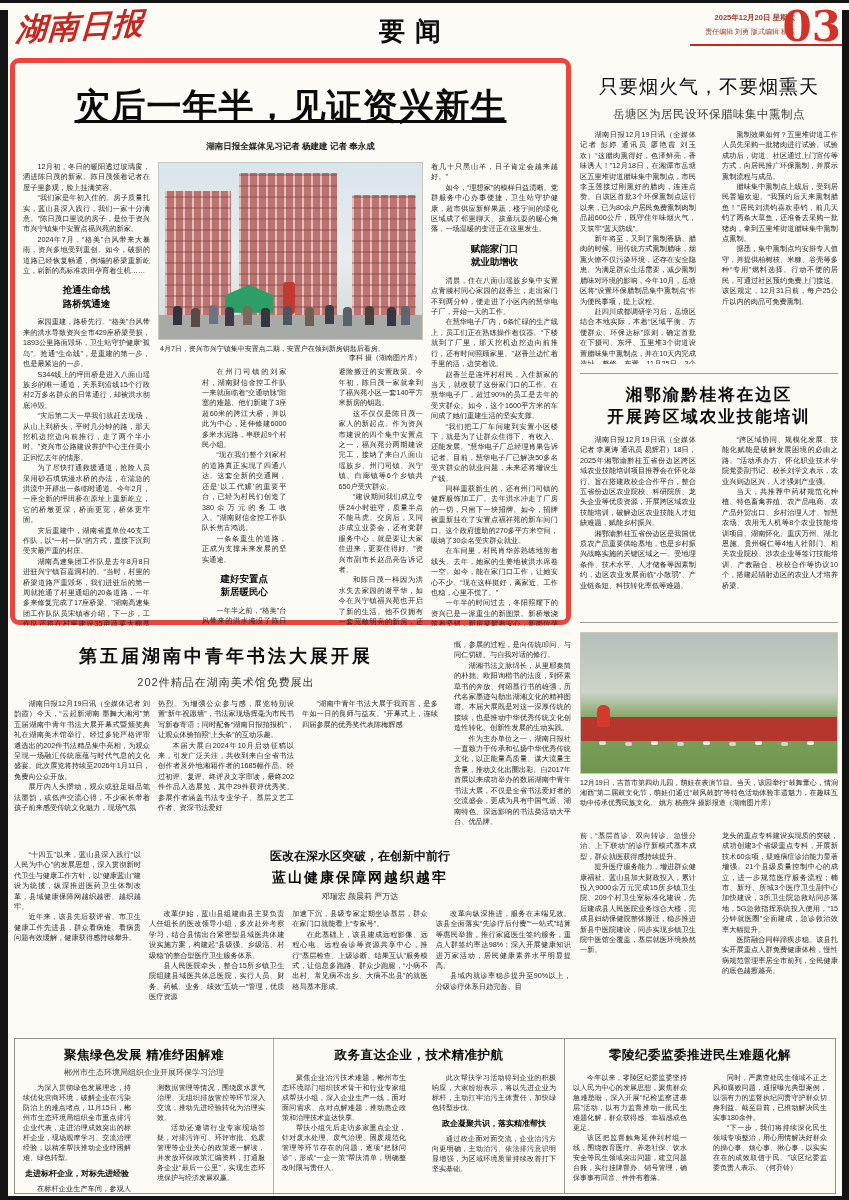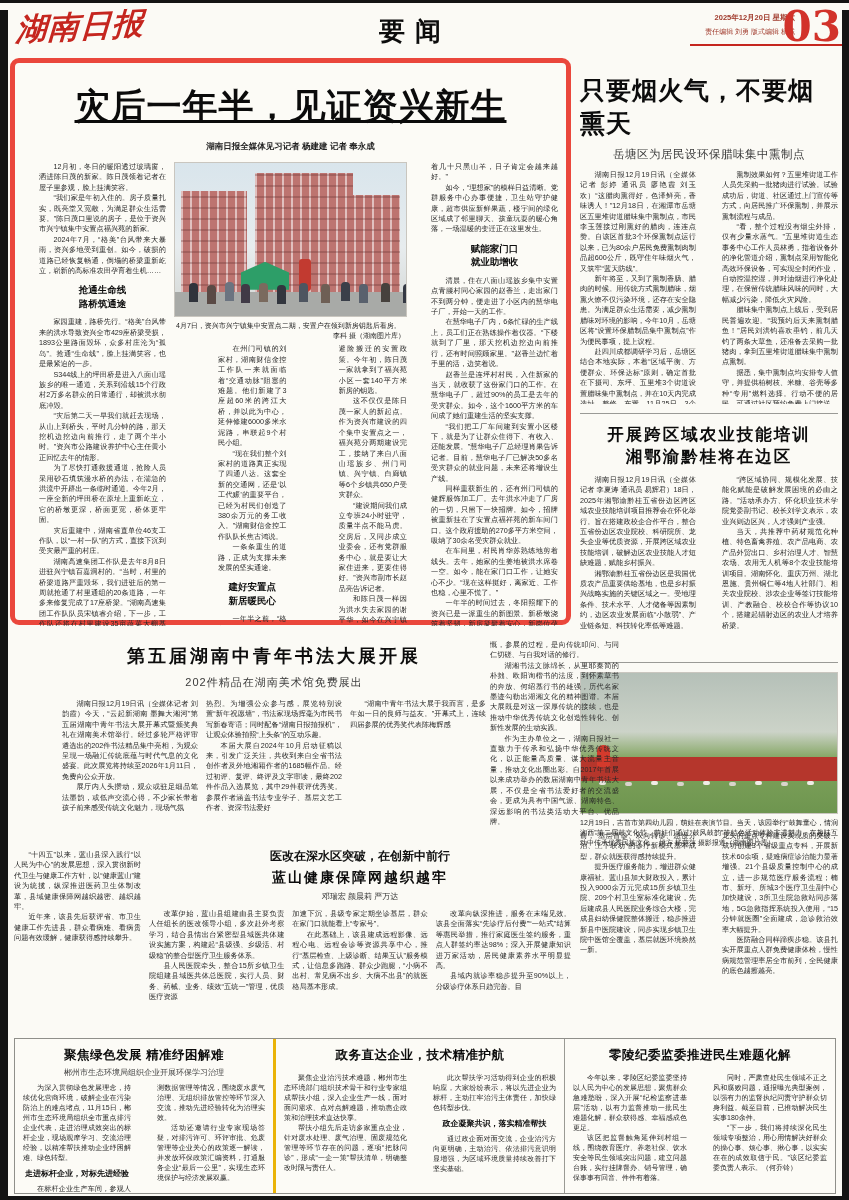--- a/index.html
+++ b/index.html
@@ -31,21 +31,21 @@
   .subhead{text-align:center;font-weight:900;font-size:9.5px;line-height:13.5px;margin:7px 0;color:#0d0d0d;}
   .subhead span{display:block;}
   .inline-subhead{text-align:center;font-weight:900;font-size:8px;line-height:11px;margin:5px 0;color:#0d0d0d;}
 
   
   .lead-box{position:absolute;left:10px;top:58px;width:561px;height:567px;box-sizing:border-box;
             border:5px solid #ea473c;border-radius:9px;background:#fcfbf6;padding:4px 8px 6px;}
   .lead-title{margin:16px 0 0;text-align:center;font-size:35px;font-weight:900;letter-spacing:1px;color:#0b0b0b;text-decoration:underline;}
   .lead-byline{text-align:center;font-size:8.5px;font-weight:700;margin:11px 0 9px;color:#222;}
   .lead-cols{display:flex;gap:8px;height:464px;overflow:hidden;}
-  .lcol{flex:0 0 127px;width:127px;overflow:hidden;margin-left:16px;}
+  .lcol{flex:0 0 127px;width:127px;overflow:hidden;}
   .lead-mid{flex:1 1 auto;display:flex;flex-direction:column;overflow:hidden;}
   .lead-photo{position:relative;height:226px;overflow:hidden;border:1px solid #c9c6bf;
               background:linear-gradient(180deg,#d9e5ec 0%,#e7ecee 55%,#d3d6d3 100%);}
   .bld{position:absolute;background:
       repeating-linear-gradient(0deg, rgba(92,42,42,.28) 0 2px, transparent 2px 11px),
       repeating-linear-gradient(90deg, rgba(255,255,255,.55) 0 2px, transparent 2px 9px),
       #bd7470;}
   .bld1{left:6px;top:28px;width:66px;height:150px;}
   .bld2{left:80px;top:10px;width:98px;height:168px;}
   .bld3{right:6px;top:32px;width:64px;height:146px;}
@@ -57,21 +57,21 @@
          box-shadow:18px 2px 0 #5a4a45,36px -1px 0 #6b7480,52px 1px 0 #403a46,70px 0 0 #7a6a5e,
                     88px 2px 0 #32363e,110px 0 0 #4e5560,132px 1px 0 #6e5f55,152px -1px 0 #3a3f49,
                     170px 1px 0 #59616d,192px 0 0 #46413d,214px 1px 0 #343843,228px 0 0 #5f6672;}
   .lead-caption{font-size:7px;line-height:9.8px;padding:4px 2px 2px;color:#222;}
   .lead-caption .credit{display:block;text-align:right;}
   .mid-cols{display:flex;gap:8px;flex:1 1 auto;overflow:hidden;margin-top:2px;}
   .mcol{flex:1 1 0;overflow:hidden;margin-left:44px;}
 
   
   .right-rail{position:absolute;left:580px;top:62px;width:258px;}
-  .smoke-title{margin:12px 0 0;text-align:left;font-size:25px;font-weight:700;letter-spacing:1px;color:#0c0c0c;}
+  .smoke-title{margin:12px 0 0;text-align:center;font-size:19px;font-weight:400;letter-spacing:1px;color:#0c0c0c;}
   .smoke-sub{margin-top:7px;text-align:center;font-size:11.5px;color:#3a3a3a;letter-spacing:0.5px;}
   .two-cols{display:flex;gap:26px;margin-top:8px;overflow:hidden;}
   .two-cols .tc{flex:1 1 0;overflow:hidden;}
   .smoke-cols{height:234px;}
   .rule{border:0;border-top:1px solid #9a9a96;margin:9px 0;}
   .agri-title{margin:6px 0 0;text-align:center;font-size:16.5px;font-weight:900;letter-spacing:2px;line-height:22px;color:#0c0c0c;}
   .agri-cols{height:178px;}
   .drum-photo{position:relative;height:140px;margin-top:4px;overflow:hidden;border:1px solid #c9c6bf;
       background:linear-gradient(180deg,#b5c0b8 0%,#ccd3c8 42%,#7fa35c 62%,#6e954f 100%);}
   .carpet{position:absolute;left:0;bottom:32px;width:100%;height:24px;background:#b5362c;}
@@ -81,21 +81,21 @@
   .shoes{position:absolute;bottom:28px;left:18px;width:7px;height:4px;border-radius:2px;background:#e8e4dd;
        box-shadow:26px 1px 0 #d9d4cc,52px 0 0 #efece6,78px 1px 0 #d9d4cc,104px 0 0 #efece6,
                   130px 1px 0 #d9d4cc,156px 0 0 #efece6,182px 1px 0 #d9d4cc,208px 0 0 #efece6;}
   .drum-caption{font-size:7px;line-height:9.8px;text-align:justify;margin-top:4px;color:#222;}
   .drum-caption .cap-credit{white-space:nowrap;}
 
   .lanshan-right{position:absolute;left:580px;top:823px;width:258px;height:220px;}
   .lanshan-right .two-cols{height:214px;}
 
   
-  .callig{position:absolute;left:14px;top:636px;width:557px;height:202px;display:flex;gap:4px;overflow:hidden;margin-left:48px;}
+  .callig{position:absolute;left:14px;top:636px;width:557px;height:202px;display:flex;gap:16px;overflow:hidden;}
   .callig-main{flex:0 0 424px;width:424px;}
   .callig-title{margin:8px 0 0;text-align:center;font-size:18px;font-weight:900;letter-spacing:3px;color:#0c0c0c;}
   .callig-sub{margin-top:7px;text-align:center;font-size:11px;color:#3a3a3a;letter-spacing:1px;}
   .three-cols{display:flex;gap:8px;overflow:hidden;}
   .three-cols .tcc{flex:1 1 0;overflow:hidden;}
   .callig-cols{margin-top:9px;height:142px;}
   .callig-last{flex:1 1 auto;overflow:hidden;padding-top:4px;}
 
   
   .lanshan{position:absolute;left:14px;top:846px;width:557px;height:184px;display:flex;gap:8px;overflow:hidden;}
@@ -104,21 +104,21 @@
   .lanshan-kicker{margin:2px 0 0;text-align:center;font-size:12px;font-weight:900;color:#111;}
   .lanshan-title{margin:4px 0 0;text-align:center;font-size:14px;font-weight:900;letter-spacing:2px;color:#0b0b0b;}
   .lanshan-byline{margin-top:4px;text-align:center;font-size:8px;color:#333;}
   .lanshan-cols{margin-top:7px;height:118px;}
 
   
   .strip{position:absolute;left:14px;top:1038px;width:822px;height:156px;box-sizing:border-box;
          border:1.5px solid #8f8f8a;display:flex;background:#fcfbf6;}
   .strip-art{padding:6px 8px;box-sizing:border-box;overflow:hidden;}
   .strip-a{flex:0 0 258px;}
-  .strip-b{flex:0 0 292px;border-left:3px solid #eab308;border-right:1px solid #9a9a94;}
+  .strip-b{flex:0 0 292px;border-left:1px solid #eab308;border-right:1px solid #9a9a94;}
   .strip-c{flex:1 1 auto;}
   .strip-title{margin:2px 0 0;text-align:center;font-size:12.5px;font-weight:900;letter-spacing:0.5px;color:#0c0c0c;}
   .strip-sub{margin-top:3px;text-align:center;font-size:8px;color:#444;}
   .strip-cols{margin-top:5px;height:112px;}
   .strip-cols .tc .p{font-size:7px;line-height:10px;}
 </style>
 </head>
 <body>
 
 <div class="page">
@@ -137,29 +137,29 @@
   <div class="page-num">03</div>
   <div class="header-rule"></div>
 
   <section class="lead-box">
     <h1 class="lead-title">灾后一年半，见证资兴新生</h1>
     <div class="lead-byline">湖南日报全媒体见习记者 杨建建 记者 奉永成</div>
     <div class="lead-cols">
       <div class="lcol">
         <div>
             <p class="p">12月初，冬日的暖阳透过玻璃窗，洒进陈日茂的新家。陈日茂领着记者在屋子里参观，脸上挂满笑容。</p>
-            <p class="p">“我们家是年初入住的。房子质量扎实，既亮堂又宽敞，为满足群众生活需要。”陈日茂口里说的房子，是位于资兴市兴宁镇集中安置点福兴苑的新家。</p>
+            <p class="p">“我们家是年初入住的。房子质量扎实，蓝山县深入践行，我们一家十分满意。”陈日茂口里说的房子，是位于资兴市兴宁镇集中安置点福兴苑的新家。</p>
             <p class="p">2024年7月，“格美”台风带来大暴雨，资兴多地受到重创。如今，破损的道路已经恢复畅通，倒塌的桥梁重新屹立，崭新的高标准农田孕育着生机……</p>
           </div>
         <div class="subhead">
           <span>抢通生命线</span>
           <span>路桥筑通途</span>
         </div>
         <div>
-            <p class="p">家园重建，路桥先行。“格美”台风带来的洪水导致资兴全市429座桥梁受损，1893公里路面毁坏，众多村庄沦为“孤岛”。抢通“生命线”，脸上挂满笑容，也是最紧迫的一步。</p>
+            <p class="p">家园重建，路桥先行。“格美”台风带来的洪水导致资兴全市429座桥梁受损，1893公里路面毁坏，卫生站守护健康“孤岛”。抢通“生命线”，是重建的第一步，也是最紧迫的一步。</p>
             <p class="p">S344线上的坪田桥是进入八面山瑶族乡的唯一通道，关系到沿线15个行政村2万多名群众的日常通行，却被洪水彻底冲毁。</p>
             <p class="p">“灾后第二天一早我们就赶去现场，从山上到桥头，平时几分钟的路，那天挖机边挖边向前推行，走了两个半小时。”资兴市公路建设养护中心主任黄小正回忆去年的情形。</p>
             <p class="p">为了尽快打通救援通道，抢险人员采用砂石填筑漫水桥的办法，在湍急的洪流中开辟出一条临时通道。今年2月，一座全新的坪田桥在原址上重新屹立，它的桥墩更深，桥面更宽，桥体更牢固。</p>
             <p class="p">灾后重建中，湖南省直单位46支工作队，以“一村一队”的方式，直接下沉到受灾最严重的村庄。</p>
             <p class="p">湖南高速集团工作队是去年8月8日进驻兴宁镇百嘉洞村的。“当时，村里的桥梁道路严重毁坏，我们进驻后的第一周就抢通了村里通组的20条道路，一年多来修复完成了17座桥梁。”湖南高速集团工作队队员宋镇睿介绍，下一步，工作队还将在村里建设35亩蔬菜大棚基地，将重建力量转化为产业发展动力。</p>
           </div>
       </div>
       <div class="lead-mid">
         <div class="lead-photo">
           <div class="bld bld1"></div>
@@ -227,31 +227,30 @@
       <h2 class="smoke-title">只要烟火气，不要烟熏天</h2>
       <div class="smoke-sub">岳塘区为居民设环保腊味集中熏制点</div>
       <div class="two-cols smoke-cols">
         <div class="tc">
             <p class="p">湖南日报12月19日讯（全媒体记者 彭婷 通讯员 廖艳霞 刘玉欢）“这腊肉熏得好，色泽鲜亮，香味诱人！”12月18日，在湘潭市岳塘区五里堆街道腊味集中熏制点，市民李玉莲接过刚熏好的腊肉，连连点赞。自该区首批3个环保熏制点运行以来，已为80余户居民免费熏制肉制品超600公斤，既守住年味烟火气，又筑牢“蓝天防线”。</p>
             <p class="p">新年将至，又到了熏制香肠、腊肉的时候。用传统方式熏制腊味，烟熏火燎不仅污染环境，还存在安全隐患。为满足群众生活需要，减少熏制腊味对环境的影响，今年10月，岳塘区将“设置环保腊制品集中熏制点”作为便民事项，提上议程。</p>
             <p class="p">赴四川成都调研学习后，岳塘区结合本地实际，本着“区域平衡、方便群众、环保达标”原则，确定首批在下摄司、东坪、五里堆3个街道设置腊味集中熏制点，并在10天内完成选址、整修、布置。11月25日，3个环保腊味集中熏制点上线。</p>
           </div>
         <div class="tc">
             <p class="p">熏制效果如何？五里堆街道工作人员先采购一批猪肉进行试验。试验成功后，街道、社区通过上门宣传等方式，向居民推广环保熏制，并展示熏制流程与成品。</p>
-            <p class="p">“看，整个过程没有烟尘外排，仅有少量水蒸气。”五里堆街道生态事务中心工作人员林勇，指着设备外的净化管道介绍，熏制点采用智能化高效环保设备，可实现全封闭作业，自动控温控湿，并对油烟进行净化处理，在保留传统腊味风味的同时，大幅减少污染，降低火灾风险。</p>
             <p class="p">腊味集中熏制点上线后，受到居民普遍欢迎。“我预约后天来熏制腊鱼！”居民刘洪钧喜欢垂钓，前几天钓了两条大草鱼，还准备去采购一批猪肉，拿到五里堆街道腊味集中熏制点熏制。</p>
             <p class="p">据悉，集中熏制点均安排专人值守，并提供柏树枝、米糠、谷壳等多种“专用”燃料选择。行动不便的居民，可通过社区预约免费上门接送。该区规定，12月31日前，每户25公斤以内的肉品可免费熏制。</p>
           </div>
       </div>
     </article>
     <hr class="rule">
     <article>
       <h2 class="agri-title">
+        <span style="display:block">湘鄂渝黔桂将在边区</span>
         <span style="display:block">开展跨区域农业技能培训</span>
-        <span style="display:block">湘鄂渝黔桂将在边区</span>
       </h2>
       <div class="two-cols agri-cols">
         <div class="tc">
             <p class="p">湖南日报12月19日讯（全媒体记者 李夏涛 通讯员 易辉君）18日，2025年湘鄂渝黔桂五省份边区跨区域农业技能培训项目推荐会在怀化举行。旨在搭建政校企合作平台，整合五省份边区农业院校、科研院所、龙头企业等优质资源，开展跨区域农业技能培训，破解边区农业技能人才短缺难题，赋能乡村振兴。</p>
             <p class="p">湘鄂渝黔桂五省份边区是我国优质农产品重要供给基地，也是乡村振兴战略实施的关键区域之一。受地理条件、技术水平、人才储备等因素制约，边区农业发展面临“小散弱”、产业链条短、科技转化率低等难题。</p>
           </div>
         <div class="tc">
             <p class="p">“跨区域协同、规模化发展、技能化赋能是破解发展困境的必由之路。”活动承办方、怀化职业技术学院党委副书记、校长刘学文表示，农业兴则边区兴，人才强则产业强。</p>
             <p class="p">当天，共推荐中药材规范化种植、特色畜禽养殖、农产品电商、农产品外贸出口、乡村治理人才、智慧农场、农用无人机等8个农业技能培训项目。湖南怀化、重庆万州、湖北恩施、贵州铜仁等4地人社部门、相关农业院校、涉农企业等签订技能培训、产教融合、校校合作等协议10个，搭建起辐射边区的农业人才培养桥梁。</p>
           </div>

